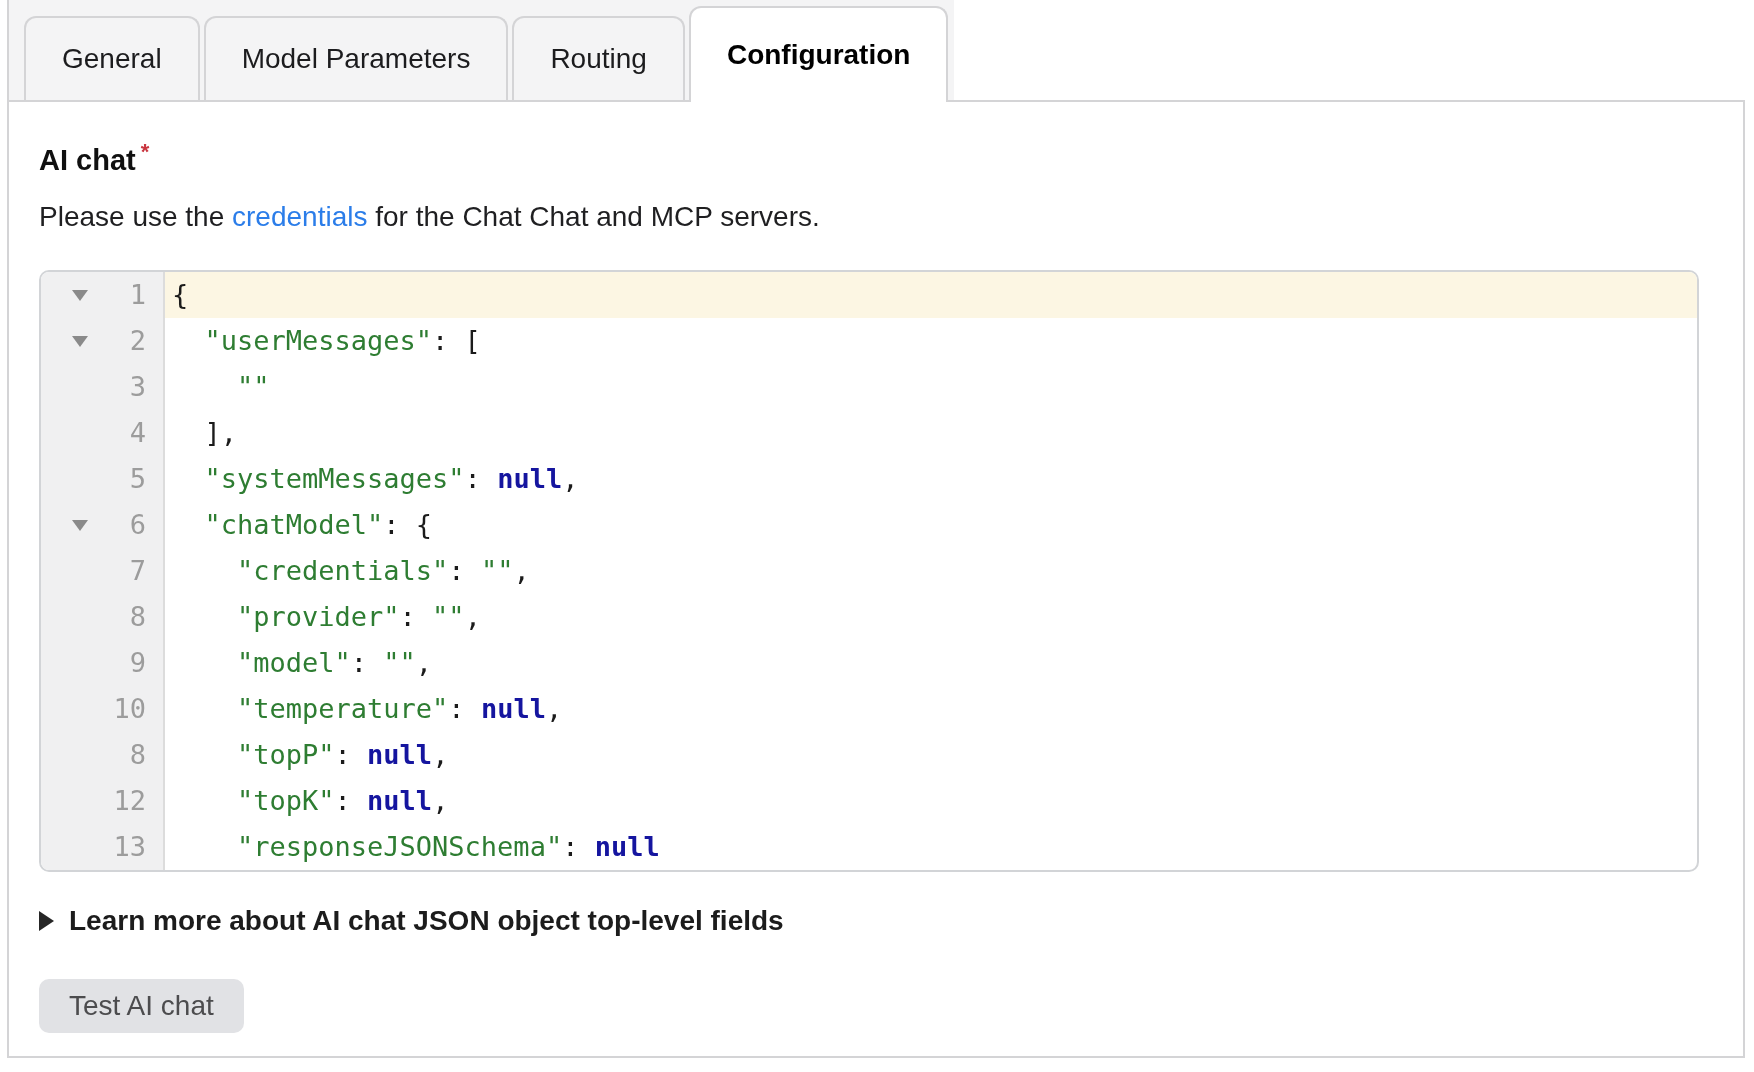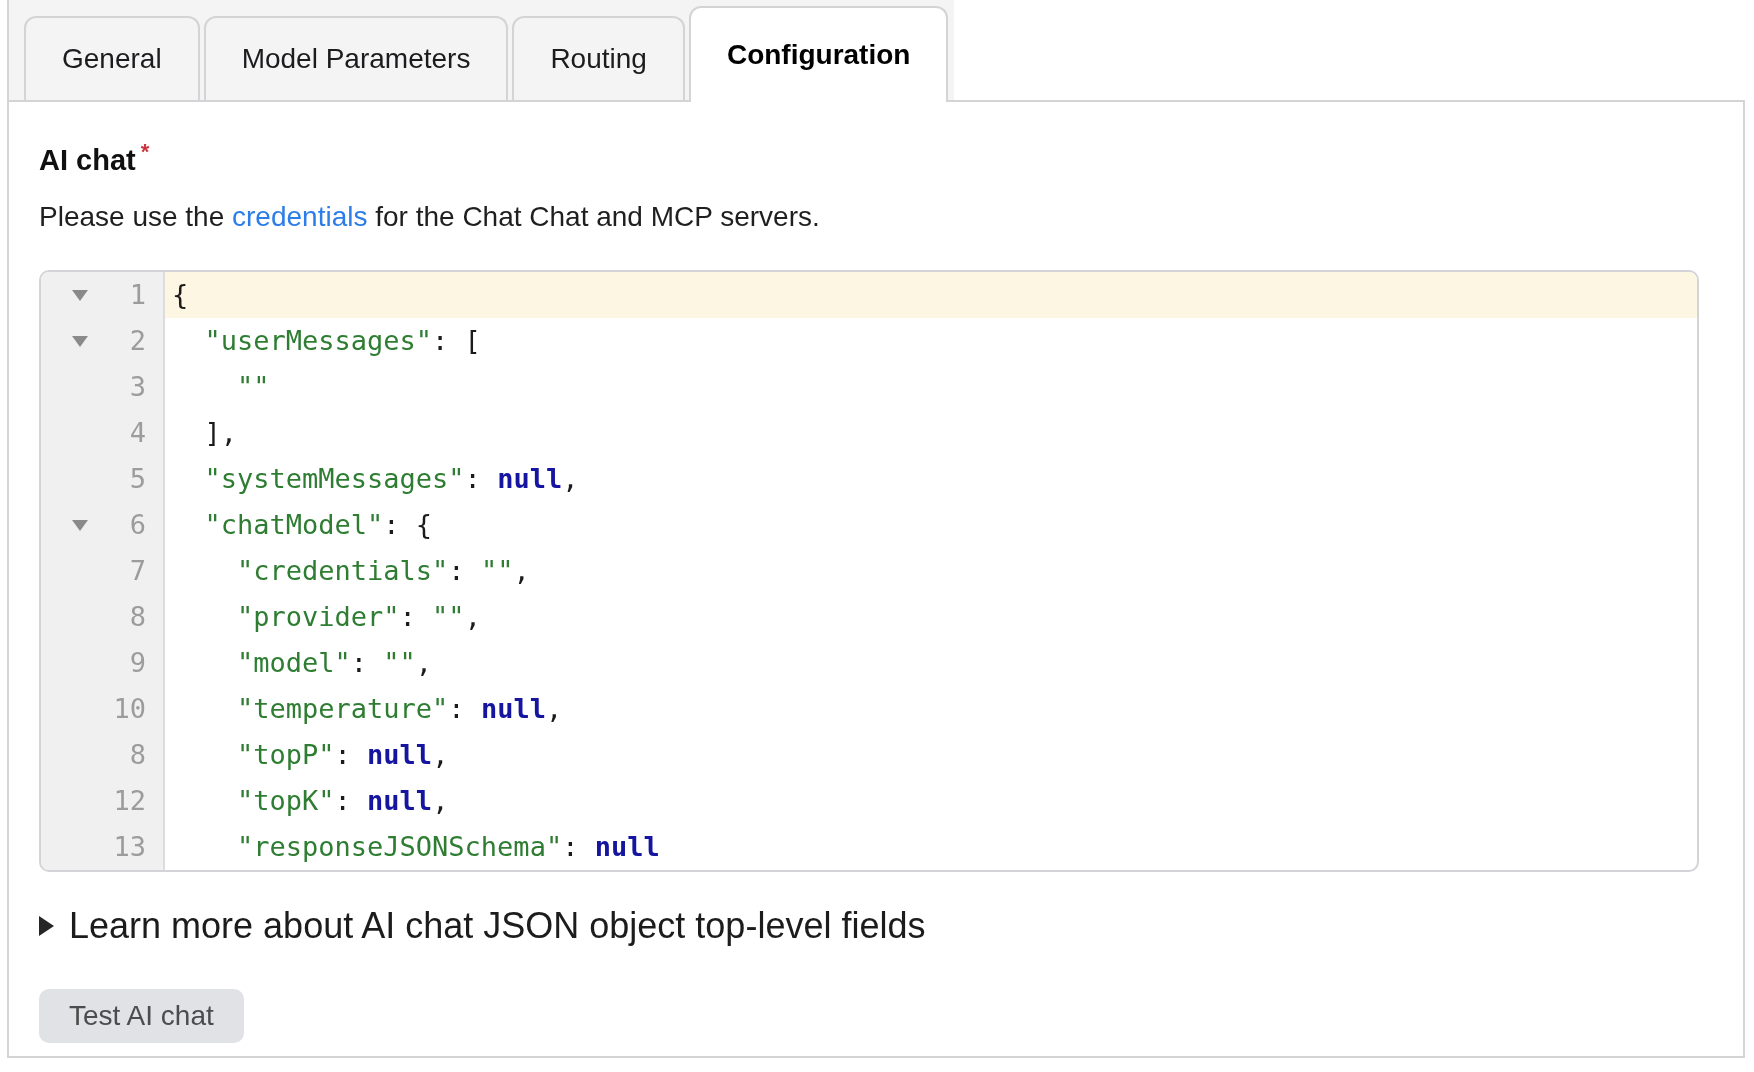--- a/index.html
+++ b/index.html
@@ -118,24 +118,25 @@
   .tok-key, .tok-string { color: var(--json-key); }
   .tok-null { color: var(--json-null); font-weight: 700; }
   .tok-plain { color: #1b1b1b; }
 
   
   .learn-more {
     margin-top: 33px;
     display: flex;
     align-items: center;
     gap: 15px;
-    font-size: 36px;
+    font-size: 28px;
     color: #1c1c1c;
     cursor: pointer;
     width: fit-content;
+    font-weight: bold;
   }
   .tri-collapsed {
     width: 0; height: 0;
     border-top: 10px solid transparent;
     border-bottom: 10px solid transparent;
     border-left: 15px solid #262626;
   }
 
   
   .test-btn {

